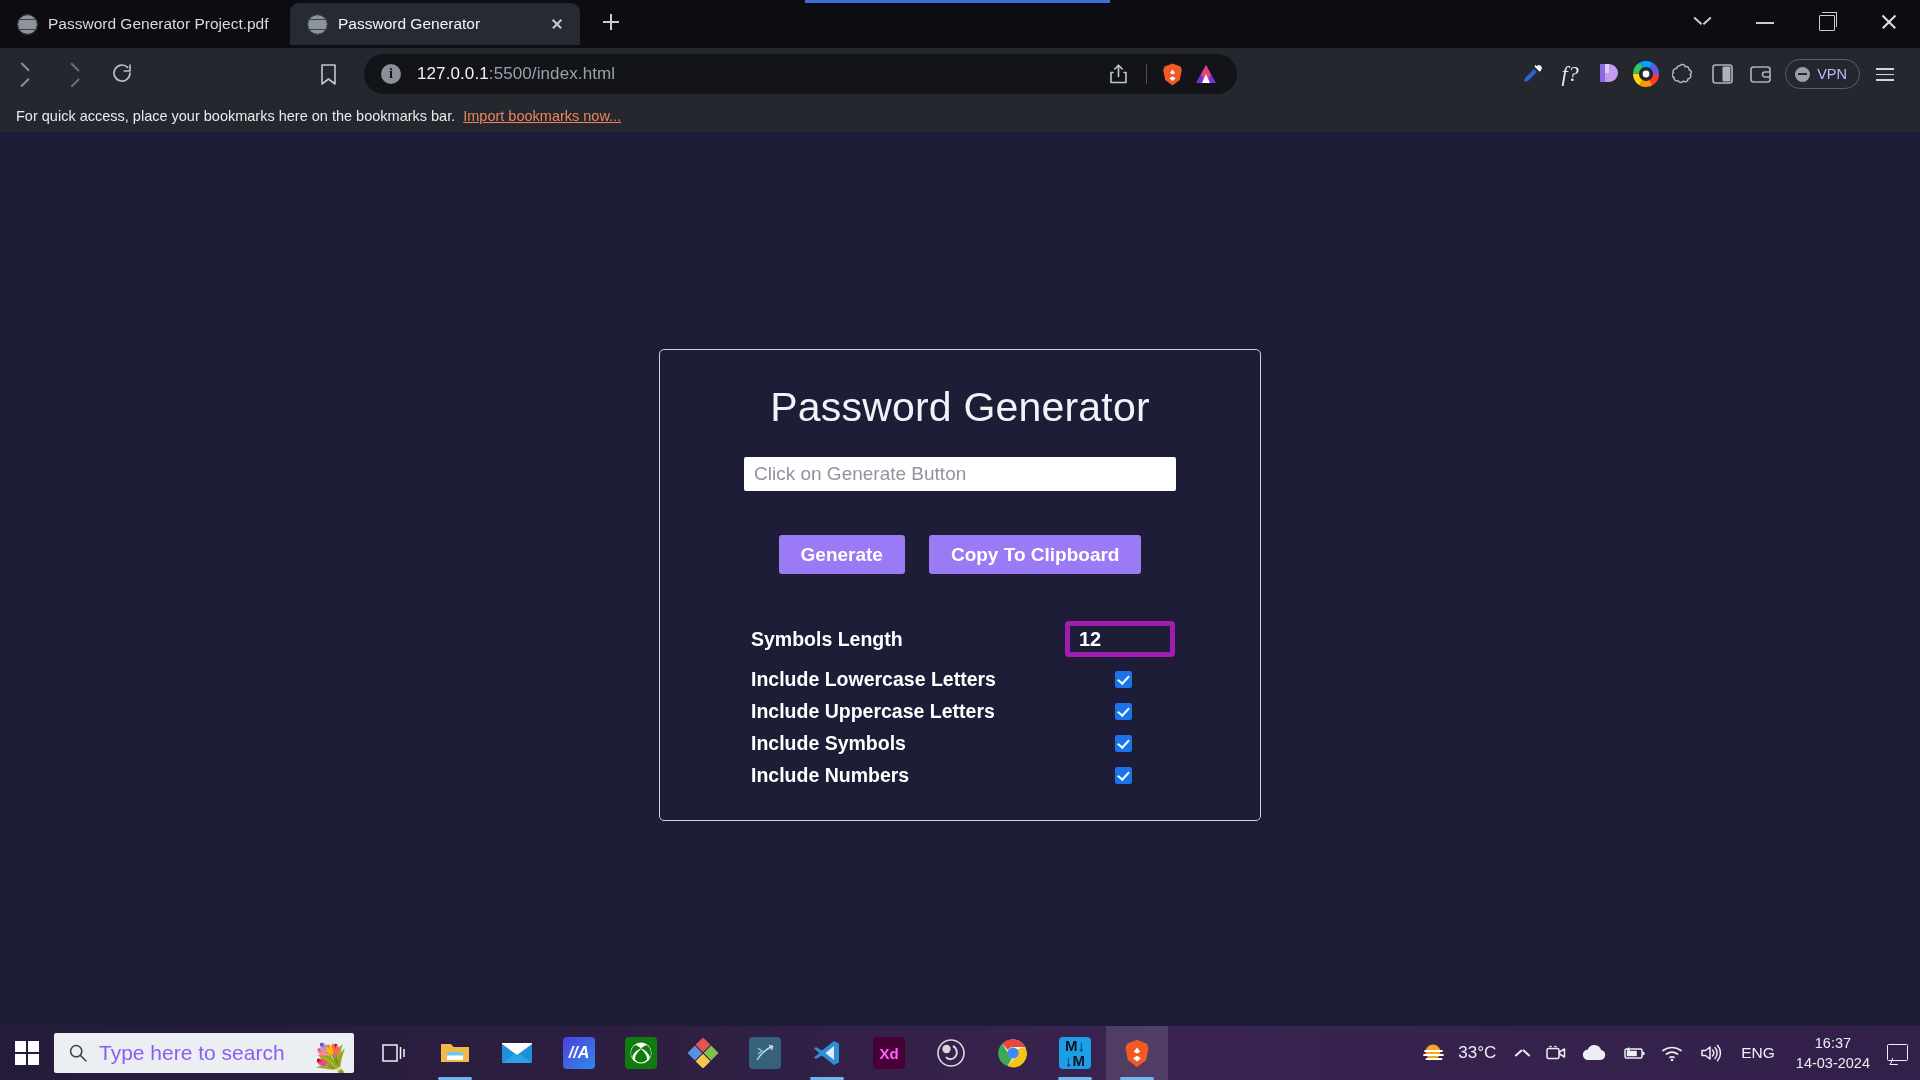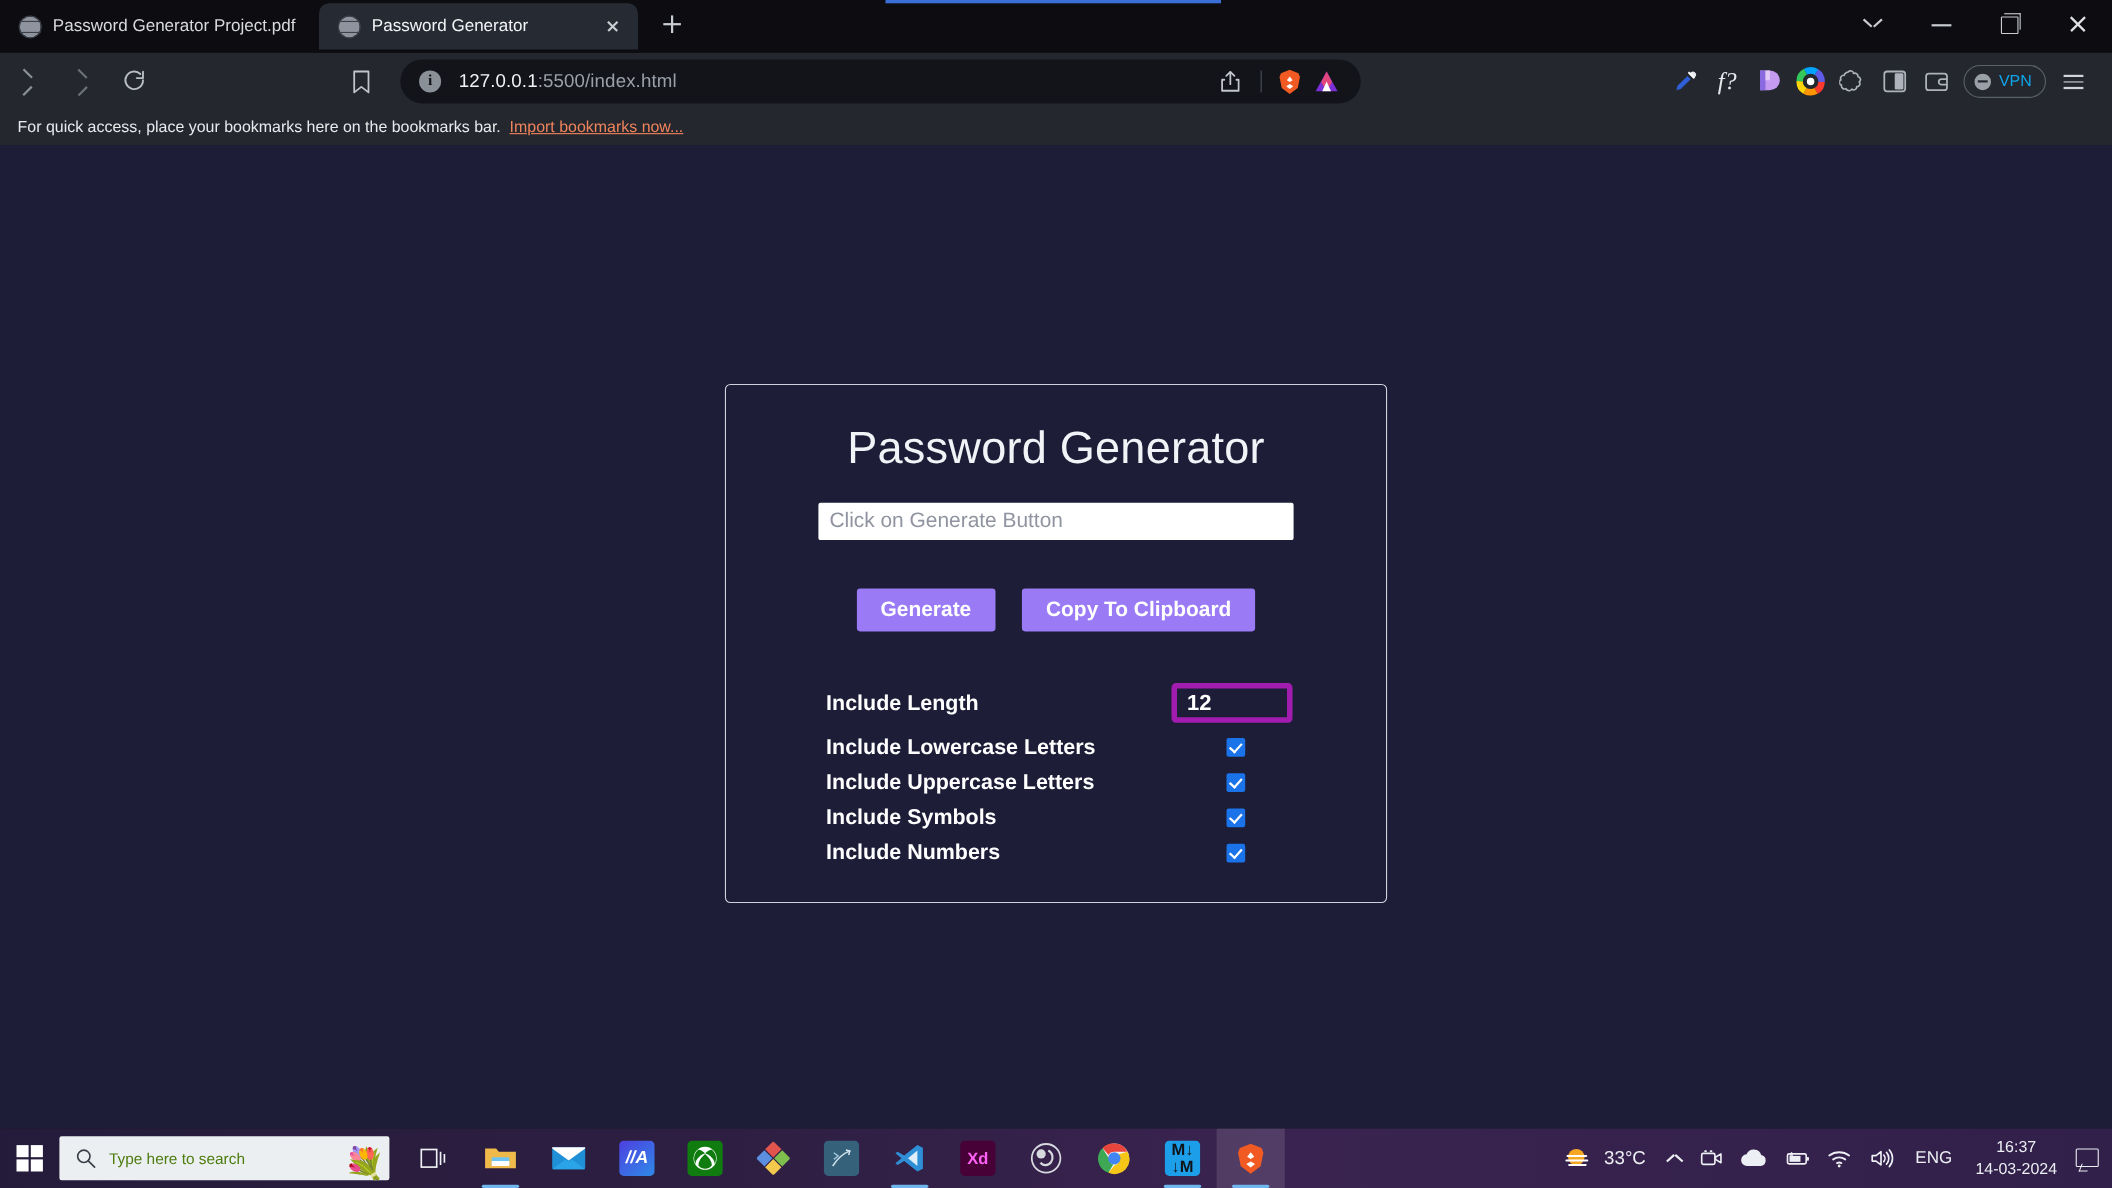--- a/index.html
+++ b/index.html
@@ -109,21 +109,21 @@
   .share-btn { width:38px; height:34px; position:relative; }
   .share-btn svg { position:absolute; left:9px; top:7px; }
   .vsep { width:1px; height:20px; background:#4a4f58; margin:0 8px; }
   .brave-lion { width:34px; height:34px; display:flex; align-items:center; justify-content:center; }
   .brave-tri { width:34px; height:34px; display:flex; align-items:center; justify-content:center; }
 
   .ext-area { display:flex; align-items:center; margin-left:auto; gap:0; padding-right:6px; }
   .ext { width:38px; height:38px; display:flex; align-items:center; justify-content:center; position:relative; }
   .vpn-pill {
     height:30px; display:flex; align-items:center; gap:7px; padding:0 12px 0 9px;
-    border:1px solid #5a6069; border-radius:15px; color:#0ea5e9; font-size:14.5px; margin:0 6px;
+    border:1px solid #5a6069; border-radius:15px; color:#c4b5fd; font-size:14.5px; margin:0 6px;
   }
   .vpn-dot {
     width:15px; height:15px; border-radius:50%; background:#9aa0a8; position:relative; flex:none;
   }
   .vpn-dot::after { content:""; position:absolute; left:3px; top:6.6px; width:9px; height:1.8px; background:#24272e; }
   .hamburger { width:38px; height:38px; position:relative; }
   .hamburger span {
     position:absolute; left:10px; width:18px; height:1.8px; background:#d2d5d9;
   }
   .hamburger span:nth-child(1){ top:13px; }
@@ -189,21 +189,21 @@
     display:flex; align-items:center;
   }
   .start { width:54px; height:54px; display:flex; align-items:center; justify-content:center; }
   .start-grid { display:grid; grid-template-columns:11px 11px; grid-template-rows:11px 11px; gap:2.5px; }
   .start-grid i { background:#ffffff; display:block; }
   .searchbox {
     width:300px; height:40px; background:#eceff1; border-radius:2px;
     display:flex; align-items:center; padding-left:14px; gap:11px;
     position:relative; overflow:hidden; flex:none;
   }
-  .search-txt { color:#4d7c0f; font-size:14px; }
+  .search-txt { color:#8b5cf6; font-size:21px; }
   .flowers { position:absolute; right:4px; bottom:-2px; font-size:30px; line-height:1; }
   .tb-icons { display:flex; align-items:center; gap:0; margin-left:8px; }
   .tb-item {
     width:62px; height:54px; display:flex; align-items:center; justify-content:center;
     position:relative;
   }
   .tb-item.active { background:rgba(255,255,255,0.12); }
   .tb-item .bar {
     position:absolute; bottom:0; left:14px; width:34px; height:3px; background:#6fb6ef; border-radius:2px;
   }
@@ -376,21 +376,21 @@
 
       <input class="pw-field" type="text" value="" placeholder="Click on Generate Button" style="">
 
       <div class="btn-row">
         <button class="btn">Generate</button>
         <button class="btn">Copy To Clipboard</button>
       </div>
 
       <div class="options">
         <div class="opt-row len">
-          <span>Include Length</span>
+          <span>Symbols Length</span>
           <input class="len-input" type="text" value="12" style="">
         </div>
 
         <div class="opt-row">
           <span>Include Lowercase Letters</span>
           <span class="cb"></span>
         </div>
         <div class="opt-row">
           <span>Include Uppercase Letters</span>
           <span class="cb"></span>

